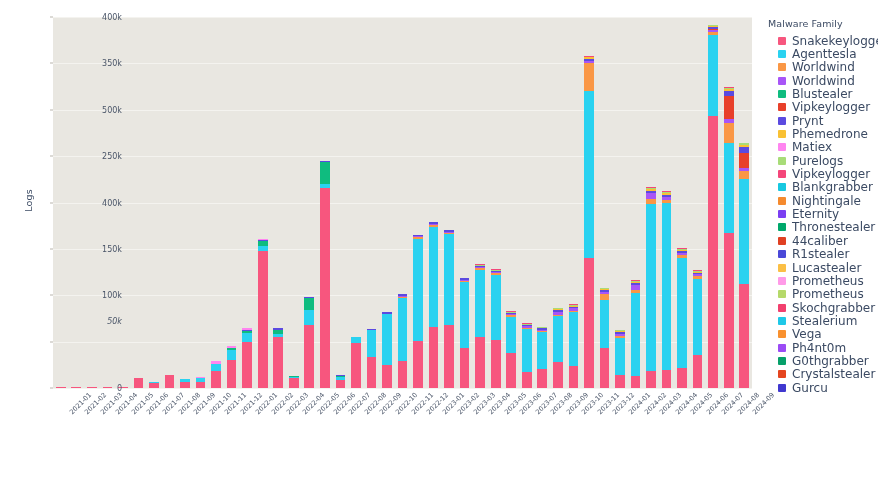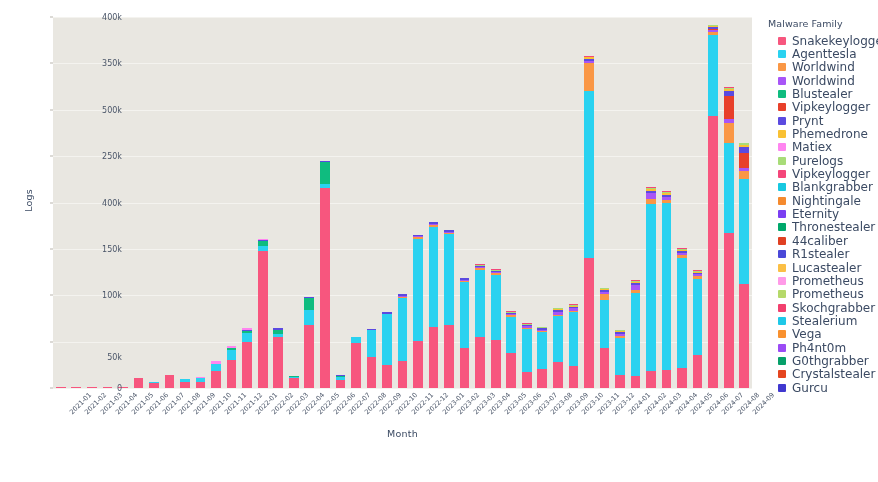--- a/index.html
+++ b/index.html
@@ -441,21 +441,21 @@
         <span class="seg" style="height: 8.3475px; background: rgb(250, 151, 69);"></span>
         <span class="seg" style="height: 104.807px; background: rgb(42, 210, 240);"></span>
         <span class="seg" style="height: 103.88px; background: rgb(247, 86, 126);"></span>
       </div>
     </div>
 
   <div id="y-axis-title">Logs</div>
   <div id="y-ticks">
       <div class="ytick" style="top: 388px;">0</div>
       <div class="ytick-mark" style="top: 388px;"></div>
-      <div class="ytick" style="top: 357px;">50k</div>
+      <div class="ytick" style="top: 321px; font-style: italic;">50k</div>
       <div class="ytick-mark" style="top: 341.625px;"></div>
       <div class="ytick" style="top: 295.25px;">100k</div>
       <div class="ytick-mark" style="top: 295.25px;"></div>
       <div class="ytick" style="top: 248.875px;">150k</div>
       <div class="ytick-mark" style="top: 248.875px;"></div>
       <div class="ytick" style="top: 202.5px;">400k</div>
       <div class="ytick-mark" style="top: 202.5px;"></div>
       <div class="ytick" style="top: 156.125px;">250k</div>
       <div class="ytick-mark" style="top: 156.125px;"></div>
       <div class="ytick" style="top: 109.75px;">500k</div>
@@ -506,21 +506,20 @@
       <div class="xtick" style="left: 618.967px; top: 391px;">2024-01</div>
       <div class="xtick" style="left: 634.5px; top: 391px;">2024-02</div>
       <div class="xtick" style="left: 650.033px; top: 391px;">2024-03</div>
       <div class="xtick" style="left: 665.567px; top: 391px;">2024-04</div>
       <div class="xtick" style="left: 681.1px; top: 391px;">2024-05</div>
       <div class="xtick" style="left: 696.633px; top: 391px;">2024-06</div>
       <div class="xtick" style="left: 712.167px; top: 391px;">2024-07</div>
       <div class="xtick" style="left: 727.7px; top: 391px;">2024-08</div>
       <div class="xtick" style="left: 743.233px; top: 391px;">2024-09</div>
     </div>
-  <div id="x-axis-title">Month</div>
 
   <div id="legend">
     <div id="legend-title">Malware Family</div>
     <div id="legend-rows">
         <div class="legend-row">
           <span class="swatch" style="background: rgb(247, 86, 126);"></span>
           <span class="legend-label">Snakekeylogger</span>
         </div>
         <div class="legend-row">
           <span class="swatch" style="background: rgb(42, 210, 240);"></span>

